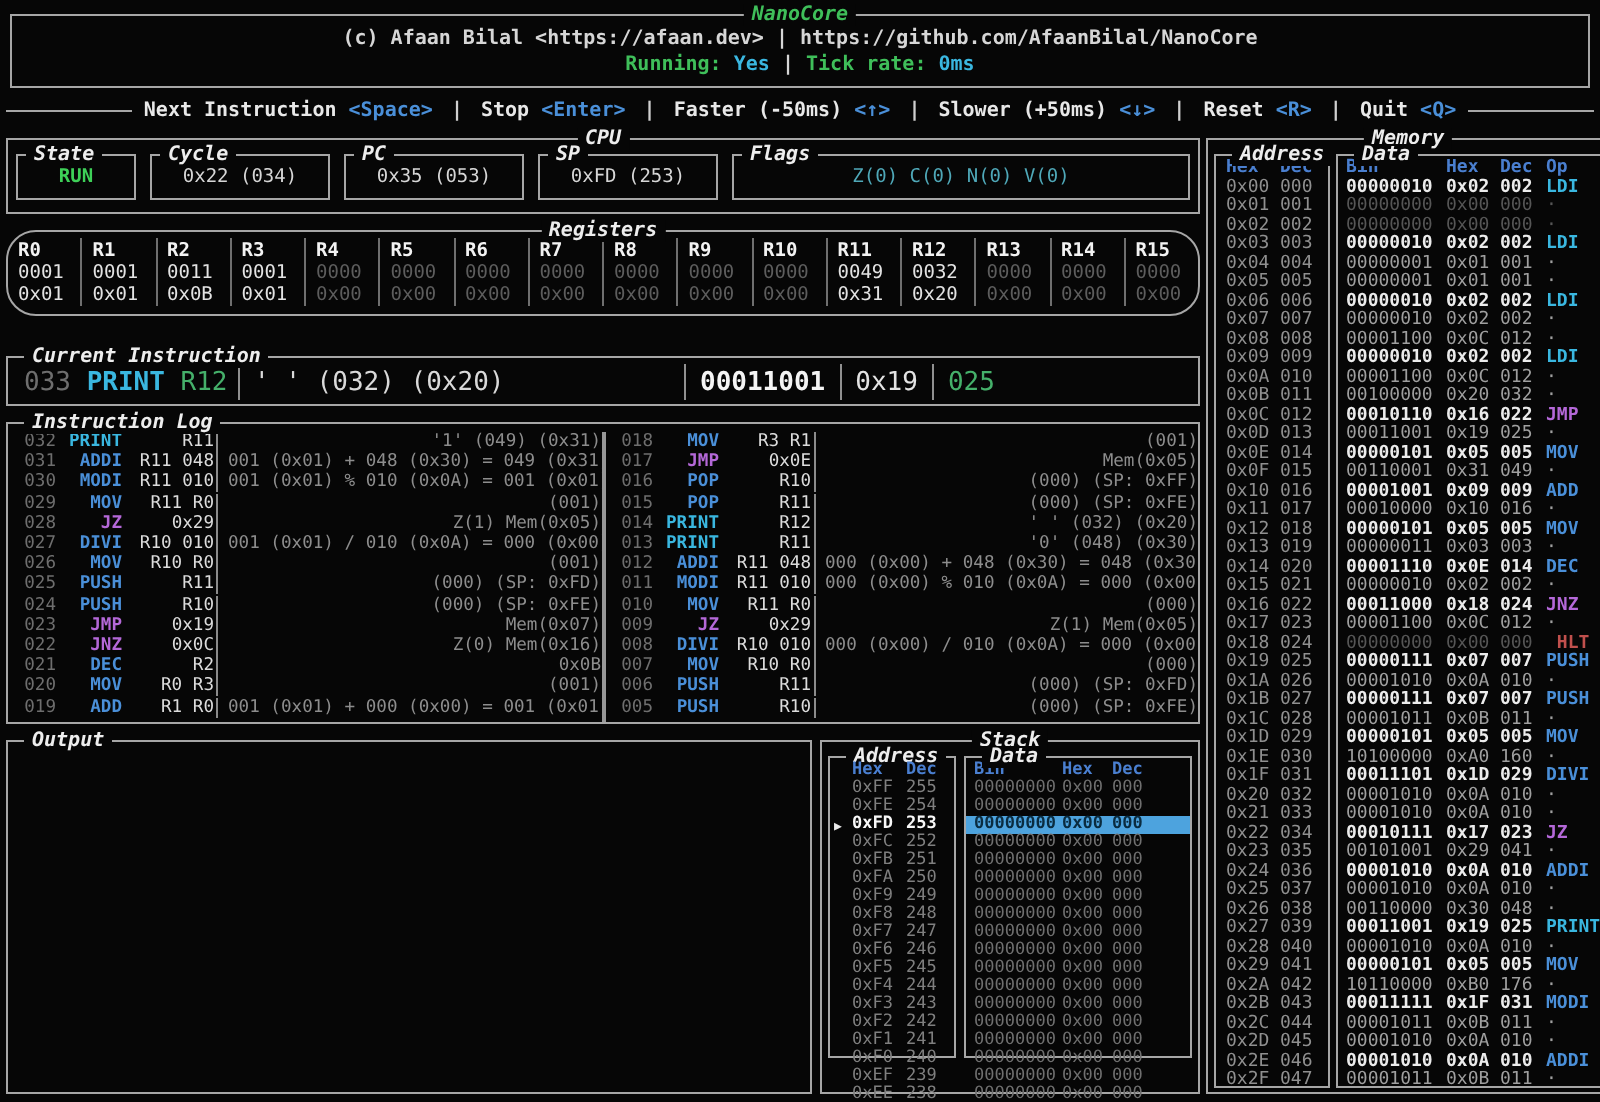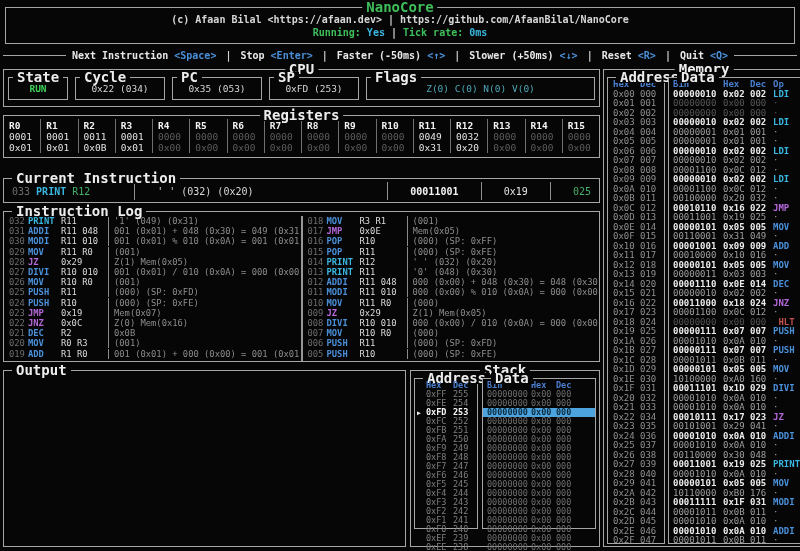--- a/index.html
+++ b/index.html
@@ -1,57 +1,57 @@
 <!DOCTYPE html>
 <html><head>
 <meta charset="utf-8">
 <style>
   html,body{margin:0;padding:0;background:#060606;}
   body{width:800px;height:551px;overflow:hidden;position:relative;}
   .screen{position:absolute;inset:0;padding:4px 3px;box-sizing:border-box;display:flex;flex-direction:column;
     font-family:"DejaVu Sans Mono",monospace;font-size:10px;color:#d6d6d6;}
   .box{border:1px solid #a6a6a6;position:relative;background:#060606;}
   .box-label{position:absolute;top:-6px;left:8px;background:#060606;padding:0 4px;font-weight:bold;color:#ededed;
-    font-size:14px;line-height:11px;white-space:nowrap;}
+    font-size:10px;line-height:11px;white-space:nowrap;font-style:italic;}
   .box-label.center{left:50%;transform:translateX(-50%);}
   .green{color:#3fbf5a;} .cyan{color:#3ab7e0;} .bold{font-weight:bold;}
   
   .header-box{margin:3px 2px 0;height:35px;display:flex;flex-direction:column;justify-content:center;text-align:center;}
   .hdr-line{line-height:13px;white-space:nowrap;}
   
   .controls{display:flex;align-items:center;height:13px;margin-top:5px;}
   .hline{flex:1;border-top:1px solid #a6a6a6;}
   .ctl-wrap{padding:0 6px;white-space:nowrap;font-weight:bold;color:#e8e8e8;text-align:right;}
   .ctl-key{color:#4a8fd8;} .ctl-sep{color:#cfcfcf;padding:0 3px;}
   
   .main{flex:1;display:flex;gap:3px;margin-top:2px;min-height:0;}
   .left{width:597px;display:flex;flex-direction:column;}
   .cpu-box{margin-top:5px;height:36px;}
   .cpu-row{display:flex;gap:7px;padding:7px 4px 0;box-sizing:border-box;text-align:center;}
   .sub{height:21px;display:flex;align-items:center;justify-content:center;white-space:nowrap;font-size:9.5px;}
   .sub .box-label{left:4px;}
   .sub-state{width:58px;} .sub-cycle{width:88px;} .sub-pc{width:88px;} .sub-sp{width:88px;} .sub-flags{flex:1;}
   .state-val{color:#3ed058;font-weight:bold;} .flags-val{color:#4fa8b8;}
   
-  .reg-box{margin-top:8px;height:41px;}
+  .reg-box{margin-top:8px;height:41px;border-radius:15px;}
   .reg-row{display:flex;padding-top:3px;}
   .reg-col{flex:1;border-right:1px solid #6f6f6f;padding:1px 0 0 5px;line-height:11px;font-size:9.5px;white-space:nowrap;}
   .reg-col:last-child{border-right:none;}
   .reg-name{font-weight:bold;color:#f2f2f2;}
   .reg-col .reg-dec,.reg-col .reg-hex{color:#e3e3e3;}
   .reg-col.dim .reg-dec,.reg-col.dim .reg-hex{color:#5d5d5d;}
   
   .ci-box{margin-top:20px;height:23px;}
-  .ci-row{display:flex;align-items:center;height:100%;padding:1px 8px 0;box-sizing:border-box;white-space:nowrap;font-size:10px;justify-content:space-between;}
+  .ci-row{display:flex;align-items:center;height:100%;padding:1px 8px 0;box-sizing:border-box;white-space:nowrap;font-size:13px;}
   .vsep{align-self:stretch;border-left:1px solid #909090;margin:2px 7px;}
   .ci-left{width:100px;} .ci-num{color:#6e6e6e;} .ci-op{font-weight:bold;} .ci-args{color:#45b06a;}
   .ci-detail{width:208px;color:#d9d9d9;}
   .ci-bin{font-weight:bold;color:#f4f4f4;} .ci-hex{color:#e3e3e3;} .ci-dec{color:#45b06a;}
   
-  .log-box{margin-top:8px;height:149px;}
+  .log-box{margin-top:8px;height:149px;text-align:right;}
   .log-cols{display:flex;height:100%;padding-top:4px;box-sizing:border-box;}
   .log-col{flex:1;padding-left:5px;overflow:hidden;}
   .log-col.first{border-right:2px solid #979797;}
   .log-row{display:flex;line-height:10.2px;font-size:8.8px;white-space:nowrap;}
   .ln{width:19px;flex:none;color:#6e6e6e;}
   .log-op{width:33px;flex:none;font-weight:bold;}
   .log-args{width:46px;flex:none;color:#dcdcdc;}
   .log-vsep{flex:none;width:1px;background:#8b8b8b;height:10px;margin:0 5px 0 1px;}
   .log-detail{flex:1;color:#8d8d8d;overflow:hidden;}
   

